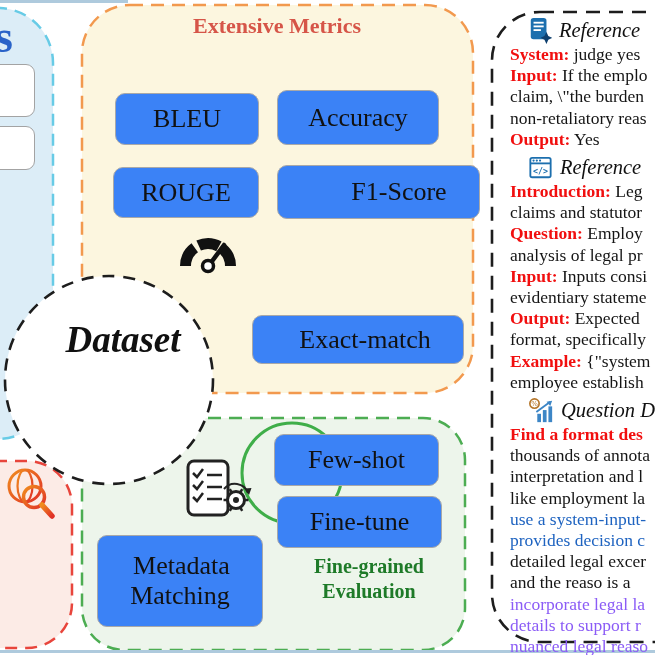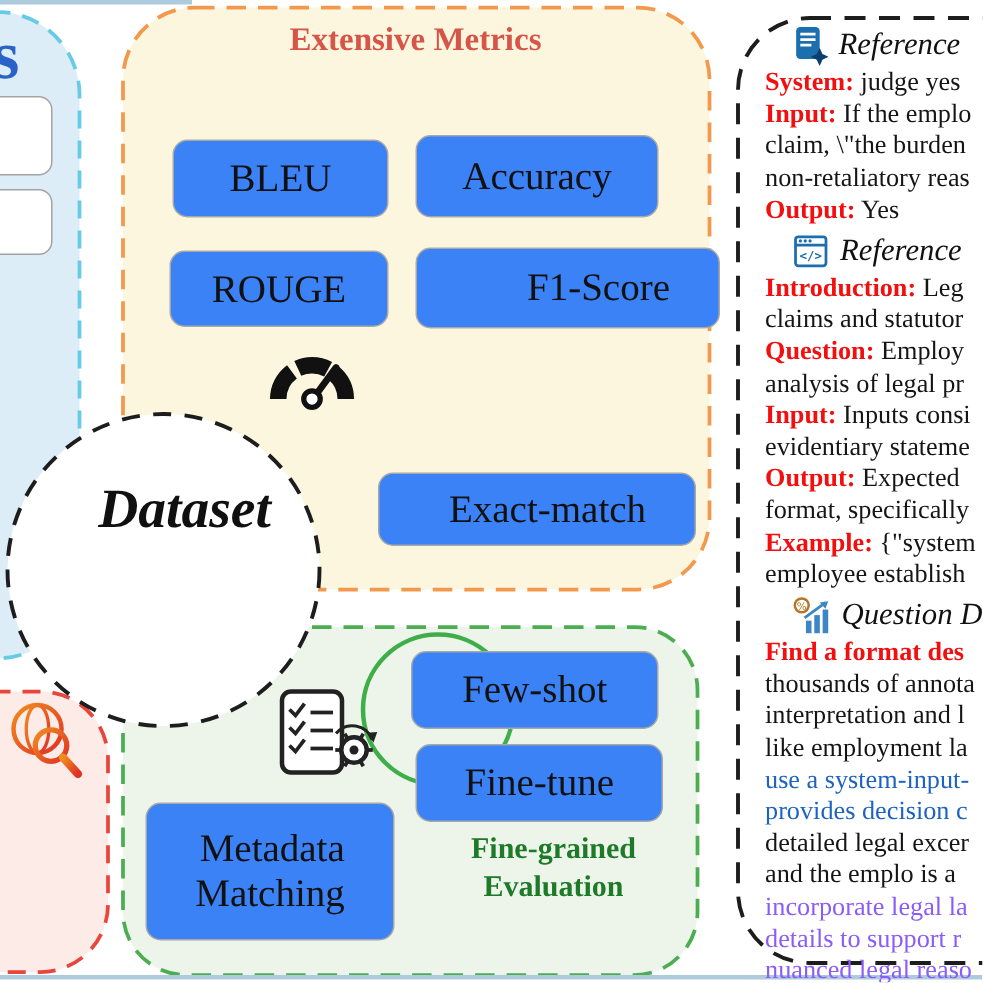--- a/index.html
+++ b/index.html
@@ -188,20 +188,20 @@
       <span class="ttl">Question De</span>
     </div>
     <div>
         <div class="t-line"><span class="seg-r">Find a format des</span></div>
         <div class="t-line"><span class="seg-b">thousands of annota</span></div>
         <div class="t-line"><span class="seg-b">interpretation and l</span></div>
         <div class="t-line"><span class="seg-b">like employment la</span></div>
         <div class="t-line"><span class="seg-u">use a system-input-</span></div>
         <div class="t-line"><span class="seg-u">provides decision c</span></div>
         <div class="t-line"><span class="seg-b">detailed legal excer</span></div>
-        <div class="t-line"><span class="seg-b">and the emplo is a</span></div>
+        <div class="t-line"><span class="seg-b">and the reaso is a</span></div>
         <div class="t-line"><span class="seg-p">incorporate legal la</span></div>
         <div class="t-line"><span class="seg-p">details to support r</span></div>
         <div class="t-line"><span class="seg-p">nuanced legal reaso</span></div>
       </div>
 
   </div>
 </div>
 
 </body></html>

